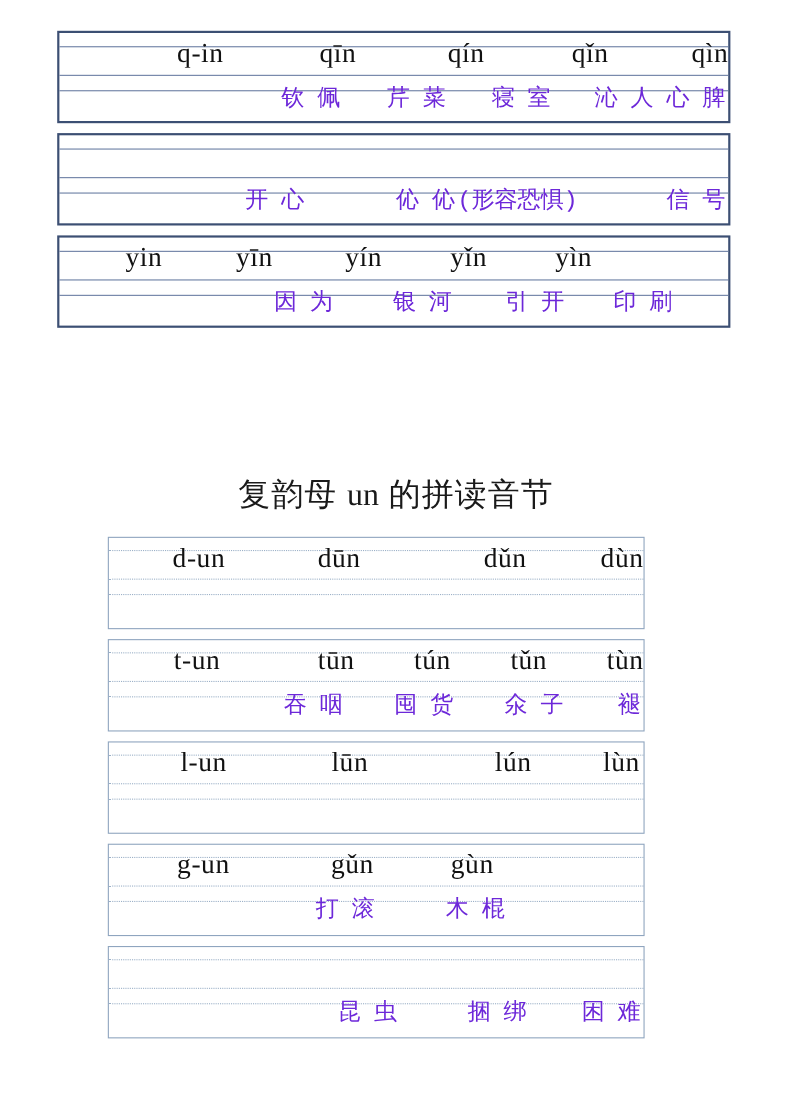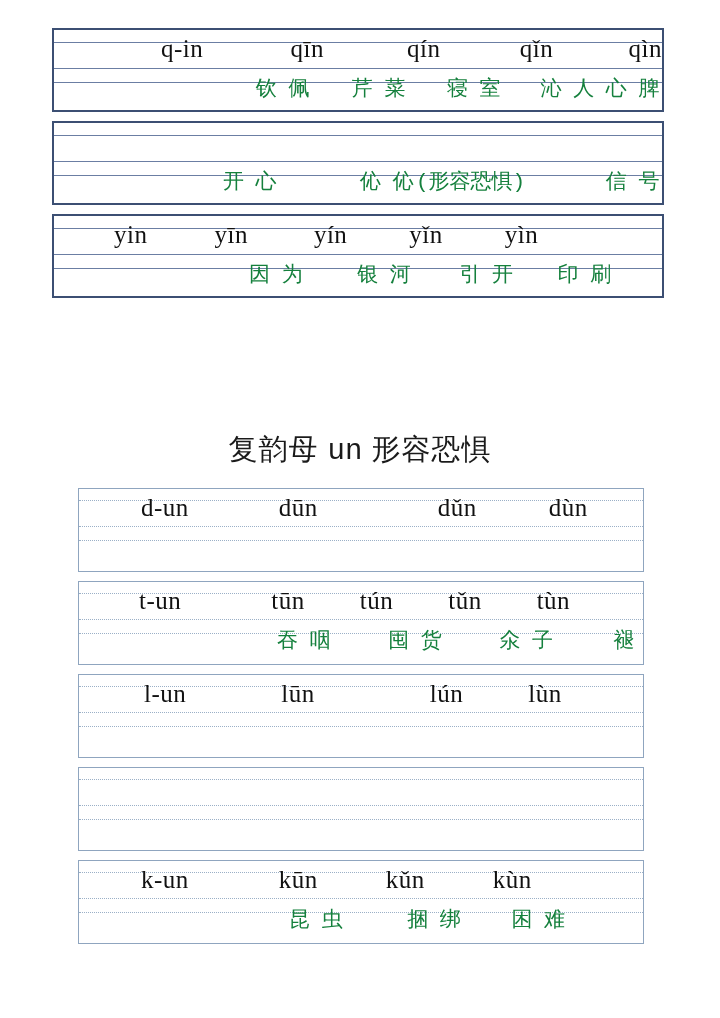--- a/index.html
+++ b/index.html
@@ -49,23 +49,23 @@
     height: 0;
     border-top: 1px solid #6b7ea3;
   }
   .box.navy .rule.r1 { top: 12px; }
   .box.navy .rule.r2 { top: 38px; }
   .box.navy .rule.r3 { top: 52px; }
 
   
   .sec-un {
     position: absolute;
-    left: 78px;
+    left: 98px;
     top: 488px;
-    width: 566px;
+    width: 488px;
   }
 
   .box.lite {
     border: 1.5px solid #8fa5bf;
     height: 84px;
   }
   .box.lite .rule {
     position: absolute;
     left: 0;
     right: 0;
@@ -99,21 +99,21 @@
     font-size: 25px;
     line-height: 1;
     color: #111111;
     letter-spacing: 0.5px;
   }
   .pinyin.b { font-weight: normal; }
 
   .word {
     font-size: 21px;
     line-height: 1;
-    color: #15803d;
+    color: #6d28d9;
     font-family: "DejaVu Serif", "Liberation Serif", serif;
     letter-spacing: 2.5px;
   }
   .word .note {
     letter-spacing: 0px;
     font-family: Liberation Mono, monospace;
   }
 
   
   .sp { display: inline-block; }
@@ -124,21 +124,21 @@
     left: 0;
     right: 0;
     top: 430px;
     text-align: center;
     font-size: 29px;
     color: #1a1a1a;
     font-family: "DejaVu Serif", "Liberation Serif", serif;
     letter-spacing: 1px;
   }
   .section-title .lat {
-    font-family: Liberation Mono, monospace;
+    font-family: Liberation Serif, serif;
     letter-spacing: 0px;
   }
 </style>
 </head>
 <body>
 
 <div class="page">
 
   <div class="sec-in" id="sec-in">
       <div class="box navy">
@@ -204,21 +204,21 @@
           <span class="word">银 河</span>
           <span class="sp" style="width: 46px;"></span>
           <span class="word">引 开</span>
           <span class="sp" style="width: 42px;"></span>
           <span class="word">印 刷</span>
         </div>
       </div>
     </div>
 
   <div class="section-title">
-    <span>复韵母</span><span class="sp" style="width:9px"></span><span class="lat">un</span><span class="sp" style="width:9px"></span><span>形容恐惧</span>
+    <span>复韵母</span><span class="sp" style="width:9px"></span><span class="lat">un</span><span class="sp" style="width:9px"></span><span>的拼读音节</span>
   </div>
 
   <div class="sec-un" id="sec-un">
       <div class="box lite">
         <div class="rule r1"></div>
         <div class="rule r2"></div>
         <div class="rule r3"></div>
         <div class="row-pinyin">
           <span class="sp" style="width: 62px;"></span>
           <span class="pinyin">d-un</span>
@@ -269,35 +269,39 @@
           <span class="sp" style="width: 115px;"></span>
           <span class="pinyin">lún</span>
           <span class="sp" style="width: 65px;"></span>
           <span class="pinyin">lùn</span>
         </div>
       </div>
       <div class="box lite">
         <div class="rule r1"></div>
         <div class="rule r2"></div>
         <div class="rule r3"></div>
-      </div>
-      <div class="box lite">
-        <div class="rule r1"></div>
-        <div class="rule r2"></div>
-        <div class="rule r3"></div>
-        <div class="row-pinyin">
-          <span class="sp" style="width: 62px;"></span>
-          <span class="pinyin">k-un</span>
-          <span class="sp" style="width: 90px;"></span>
-          <span class="pinyin">kūn</span>
-          <span class="sp" style="width: 68px;"></span>
-          <span class="pinyin">kǔn</span>
-          <span class="sp" style="width: 68px;"></span>
-          <span class="pinyin">kùn</span>
-        </div>
+        <div class="row-pinyin">
+          <span class="sp" style="width: 62px;"></span>
+          <span class="pinyin">g-un</span>
+          <span class="sp" style="width: 92px;"></span>
+          <span class="pinyin">gǔn</span>
+          <span class="sp" style="width: 70px;"></span>
+          <span class="pinyin">gùn</span>
+        </div>
+        <div class="row-words">
+          <span class="sp" style="width: 188px;"></span>
+          <span class="word">打 滚</span>
+          <span class="sp" style="width: 62px;"></span>
+          <span class="word">木 棍</span>
+        </div>
+      </div>
+      <div class="box lite">
+        <div class="rule r1"></div>
+        <div class="rule r2"></div>
+        <div class="rule r3"></div>
         <div class="row-words">
           <span class="sp" style="width: 210px;"></span>
           <span class="word">昆 虫</span>
           <span class="sp" style="width: 62px;"></span>
           <span class="word">捆 绑</span>
           <span class="sp" style="width: 48px;"></span>
           <span class="word">困 难</span>
         </div>
       </div>
     </div>

